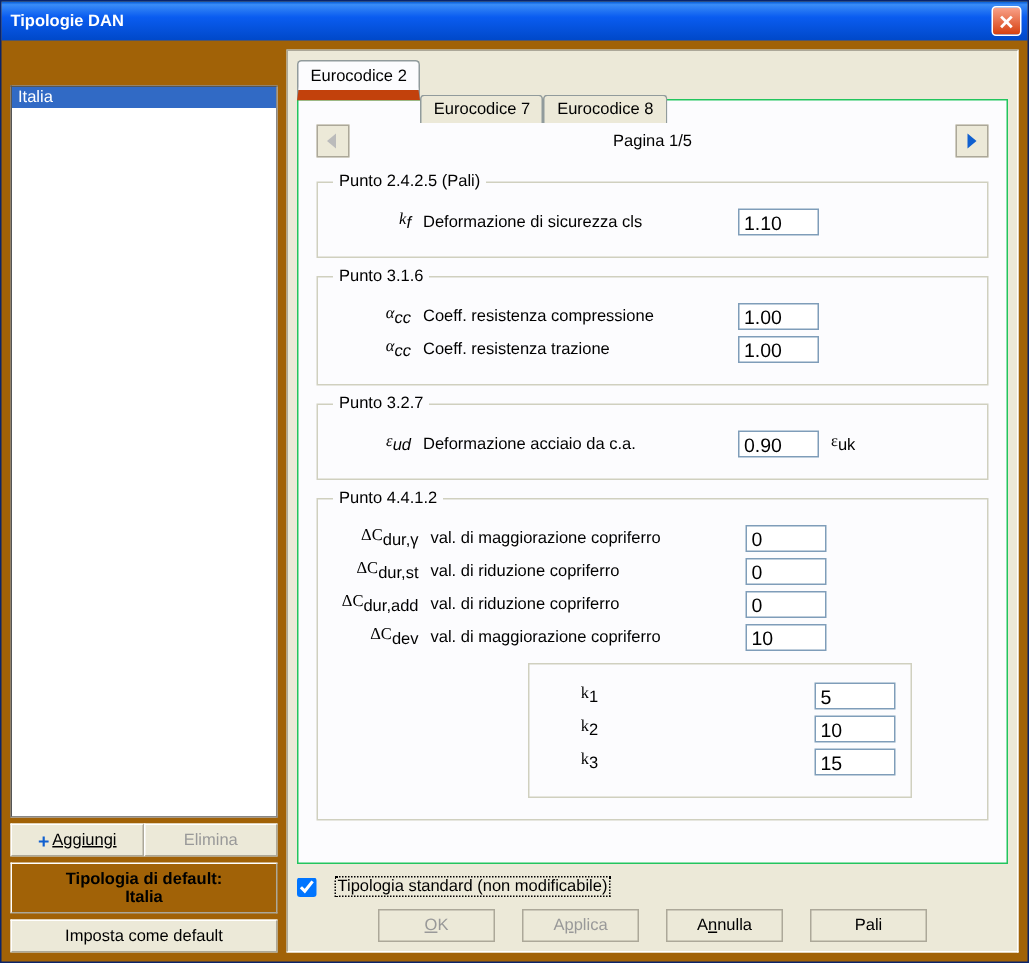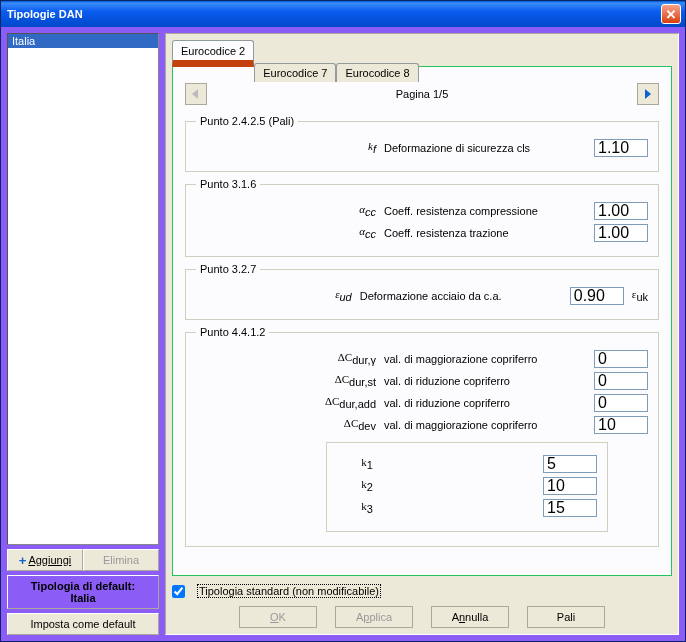--- a/index.html
+++ b/index.html
@@ -1,46 +1,46 @@
 <!DOCTYPE html>
 <html><head>
 <meta charset="utf-8">
 <style>
 * { box-sizing: border-box; font-family: Tahoma, Arial, sans-serif; font-size: 11px; }
 body { margin: 0; background: #ece9d8; }
-.window { width: 686px; height: 642px; border: 1px solid #0a246a; background: #8b5cf6; display: flex; flex-direction: column; }
+.window { width: 686px; height: 642px; border: 1px solid #0a246a; background: #a16207; display: flex; flex-direction: column; }
 .titlebar { height: 26px; background: linear-gradient(to bottom, #0058d4 0%, #3a8cf7 8%, #0a5cf0 40%, #0048c8 100%); display: flex; align-items: center; justify-content: space-between; padding: 0 4px 0 6px; color: #fff; font-weight: bold; font-size: 12px; }
 .titlebar .close { width: 20px; height: 20px; background: linear-gradient(to bottom, #f9a28a, #d63f0e); border: 1px solid #fff; border-radius: 3px; display: flex; align-items: center; justify-content: center; color: #fff; font-weight: bold; font-size: 13px; cursor: pointer; }
 .body { flex: 1; display: flex; padding: 6px; gap: 6px; }
-.leftpanel { width: 152px; display: flex; flex-direction: column; }
+.leftpanel { width: 178px; display: flex; flex-direction: column; margin-top: 24px; }
 .listbox { flex: 1; background: #fff; border: 1px solid #888; border-top-color: #555; border-left-color: #555; overflow: auto; }
 .listbox .item { padding: 1px 4px; }
 .listbox .item.selected { background: #316ac5; color: #fff; }
 .btnrow { display: flex; margin-top: 4px; }
 .winbtn { flex: 1; height: 22px; background: #ece9d8; border: 1px solid #aca899; border-top-color: #fff; border-left-color: #fff; cursor: pointer; font-size: 11px; text-align: center; display: inline-flex; align-items: center; justify-content: center; gap: 2px; }
 .winbtn.disabled { color: #999; cursor: default; }
 .defaultbox { border: 1px solid #aca899; border-top-color: #fff; border-left-color: #fff; margin-top: 4px; padding: 4px; text-align: center; font-weight: bold; }
 .defaultbox .sub { font-weight: bold; }
 .rightpanel { flex: 1; display: flex; flex-direction: column; border: 1px solid #fff; border-top-color: #aca899; border-left-color: #aca899; padding: 6px; background: #ece9d8; }
 .tabs { display: flex; align-items: flex-end; position: relative; z-index: 2; margin-bottom: -1px;}
 .tab { padding: 3px 8px; border: 1px solid #919b9c; border-bottom: none; background: #ece9d8; border-top-left-radius: 3px; border-top-right-radius: 3px; margin-right: 0px; cursor: pointer; position: relative; }
 .tab.active { background: #fcfcfe; border-bottom: 7px solid #c2410c; z-index: 3; top:0px; padding-top:4px;}
 .tab:not(.active){ top: 15px; }
 .tabpage { flex: 1; border: 1px solid #22c55e; background: #fcfcfe; padding: 10px 12px; overflow: auto; }
 .pagerow { display: flex; align-items: center; margin: 6px 0 10px; }
 .navbtn { width: 22px; height: 22px; border: 1px solid #aca899; background: #ece9d8; display: flex; align-items: center; justify-content: center; cursor: pointer; }
 .navbtn.disabled { color:#999; cursor: default; }
 .pagelabel { flex: 1; text-align: center; }
 fieldset { border: 1px solid #d0d0bf; padding: 8px 10px 10px; margin: 6px 0; }
 fieldset legend { padding: 0 4px; color: #000; }
-.row { display: flex; align-items: center; margin: 4px 0; justify-content: flex-end; }
+.row { display: flex; align-items: center; margin: 4px 0; }
 .sym { width: 60px; text-align: right; padding-right: 8px; font-family: 'Times New Roman', serif; font-style: italic; }
 .sym2 { width: 65px; text-align: right; padding-right: 8px; font-family: 'Times New Roman', serif; }
 .lbl { width: 210px; }
-.inp { width: 54px; height: 18px; border: 1px solid #7f9db9; background: #fff; padding: 1px 3px; font-size: 16px; }
+.inp { width: 54px; height: 18px; border: 1px solid #7f9db9; background: #fff; padding: 1px 3px; font-size: 13px; }
 .euk { margin-left: 8px; font-family: 'Times New Roman', serif; }
 .innerfs { margin: 8px 40px 4px 130px; }
 .innerfs .krow { display: flex; align-items: center; justify-content: space-between; margin: 4px 0; }
 .innerfs .klbl { width: 60px; text-align: center; font-family: 'Times New Roman', serif;}
 .bottombar { margin-top: 8px; display: flex; flex-direction: column; gap: 8px;}
 .chkrow { display: flex; align-items: center; gap: 12px; }
 .chkrow input { margin:0; }
 .chkrow span { border: 1px dotted #000; padding: 0 1px; }
 .dlgbtns { display: flex; justify-content: center; gap: 18px; }
 .dlgbtn { width: 78px; height: 22px; border: 1px solid #aca899; background: #ece9d8; cursor: pointer; text-align:center; display:inline-flex; align-items:center; justify-content:center;}

